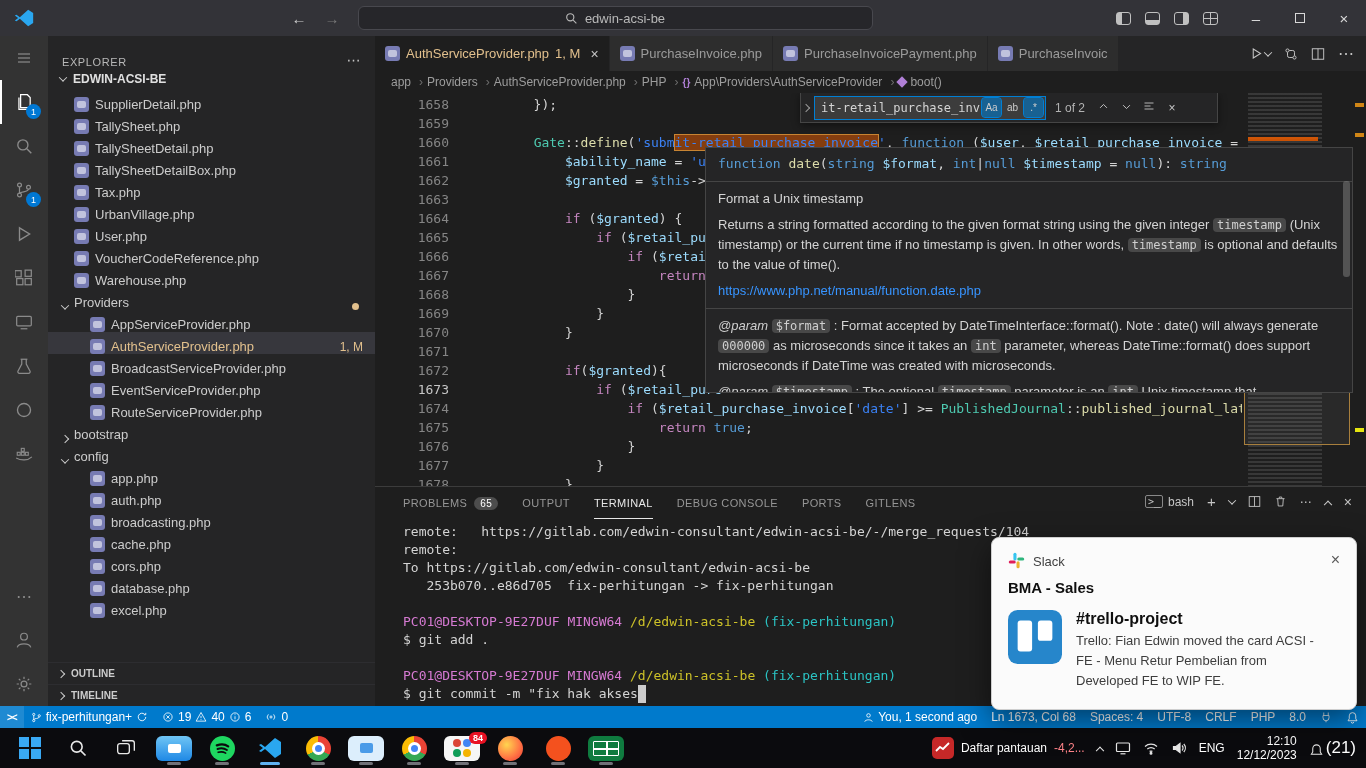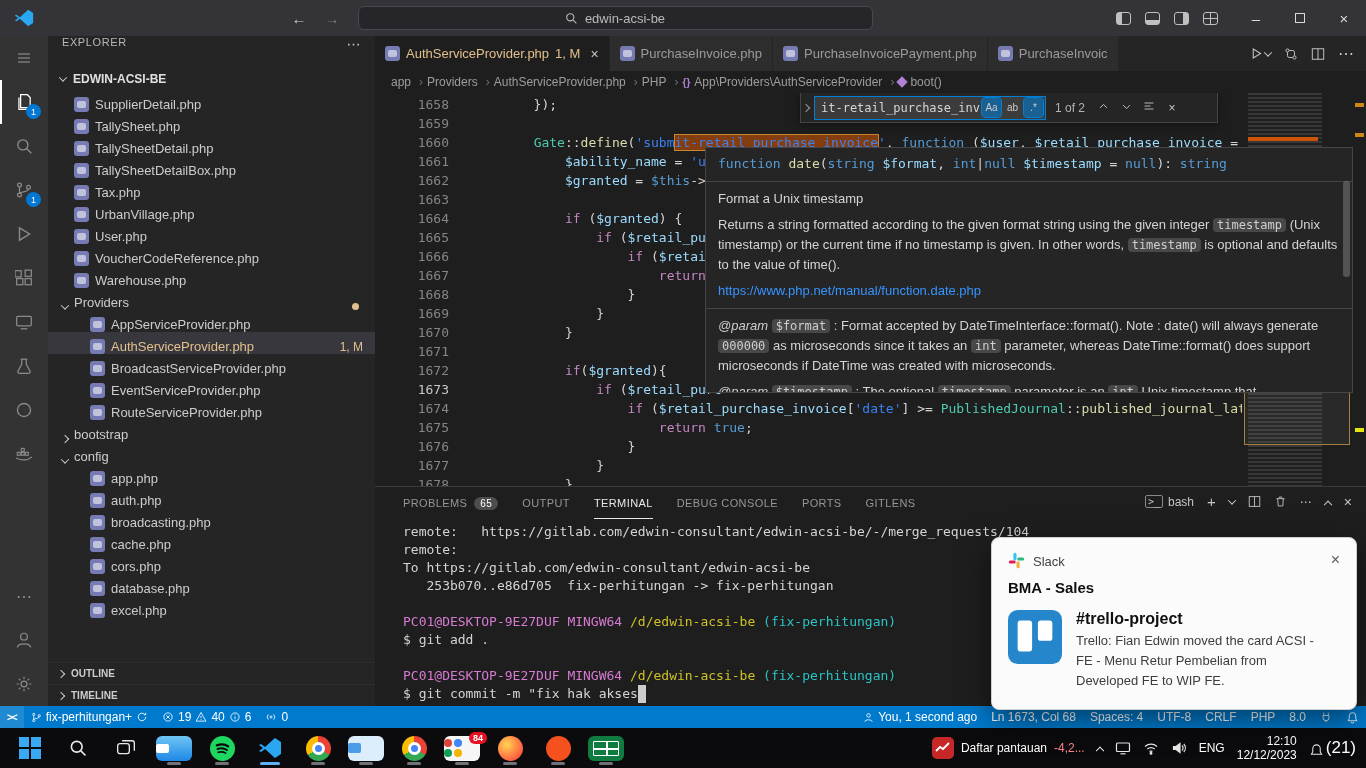--- a/index.html
+++ b/index.html
@@ -31,21 +31,21 @@
   
   .activitybar{width:48px;background:#333333;display:flex;flex-direction:column;align-items:center;flex:none}
   .ab-item{height:44px;width:48px;display:flex;align-items:center;justify-content:center;color:#8b8b8b;position:relative}
   .ab-item.active{color:#ffffff;box-shadow:inset 2px 0 0 #ffffff}
   .ab-badge{position:absolute;right:7px;bottom:5px;min-width:15px;height:15px;border-radius:8px;background:#0078d4;color:#fff;font-size:9px;display:flex;align-items:center;justify-content:center;padding:0 3px}
   .ab-bottom{margin-top:auto;display:flex;flex-direction:column;align-items:center}
   .ab-more{font-size:16px;color:#8b8b8b}
 
   
   .sidebar{width:327px;background:#252526;display:flex;flex-direction:column;min-height:0;font-size:13px;flex:none}
-  .sb-header{height:32px;display:flex;align-items:flex-start;padding:0 14px;font-size:11px;color:#b8b8b8;letter-spacing:.6px;flex:none}
+  .sb-header{height:32px;display:flex;align-items:flex-end;padding:0 14px;font-size:11px;color:#b8b8b8;letter-spacing:.6px;flex:none}
   .sb-header .more{margin-left:auto;font-size:14px;color:#c5c5c5}
   .sb-root{height:22px;display:flex;align-items:center;gap:7px;padding-left:12px;font-weight:700;font-size:12px;color:#e0e0e0;flex:none}
   .sb-list{flex:1;overflow:hidden}
   .row{height:22px;display:flex;align-items:flex-end;gap:6px;padding-right:6px}
   .row.f1{padding-left:26px}
   .row.d1{padding-left:14px}
   .row.f2{padding-left:42px}
   .row.sel{background:#37373d}
   .row .fname{white-space:nowrap;overflow:hidden;text-overflow:ellipsis;color:#cccccc}
   .row.mod .fname{color:#e2c08d}
@@ -131,21 +131,21 @@
   .st.remote{background:rgba(255,255,255,.12);font-weight:700;font-size:10px;letter-spacing:-1px}
   .st-right{margin-left:auto;display:flex;height:100%}
   .st svg{flex:none}
 
   
   .taskbar{position:absolute;left:0;right:0;bottom:0;height:40px;background:#0b0b0e;display:flex;align-items:center;padding:0 4px;color:#fff}
   .tb-apps{display:flex;align-items:center;gap:12px;margin-left:8px}
   .tapp{width:36px;height:36px;display:flex;align-items:center;justify-content:center;position:relative}
   .tapp.open::after{content:"";position:absolute;bottom:1px;left:50%;transform:translateX(-50%);width:14px;height:3px;border-radius:2px;background:#717178}
   .tapp.focus::after{width:20px;background:#5fb2f2}
-  .sq{width:37px;height:25px;border-radius:6px;display:flex;align-items:center;justify-content:flex-start;position:relative}
+  .sq{width:37px;height:25px;border-radius:6px;display:flex;align-items:center;justify-content:center;position:relative}
   .circ{width:25px;height:25px;border-radius:50%;position:relative}
   .win-logo{display:grid;grid-template-columns:10px 10px;grid-template-rows:10px 10px;gap:2px}
   .win-logo span{background:#39a9f4}
   .chrome{background:conic-gradient(#ea4335 0 33.3%,#34a853 0 66.6%,#fbbc04 0);border-radius:50%;width:25px;height:25px;position:relative}
   .chrome i{position:absolute;inset:6px;background:#fff;border-radius:50%}
   .chrome i b{position:absolute;inset:3px;background:#4285f4;border-radius:50%}
   .dots4{display:grid;grid-template-columns:8px 8px;grid-template-rows:8px 8px;gap:2px}
   .dots4 span{border-radius:50%}
   .nbadge{position:absolute;top:-4px;right:-7px;background:#e81123;color:#fff;border-radius:8px;font-size:9px;padding:1px 4px;font-weight:700}
   .tray{margin-left:auto;display:flex;align-items:center;gap:12px;padding-right:6px;font-size:12px}

